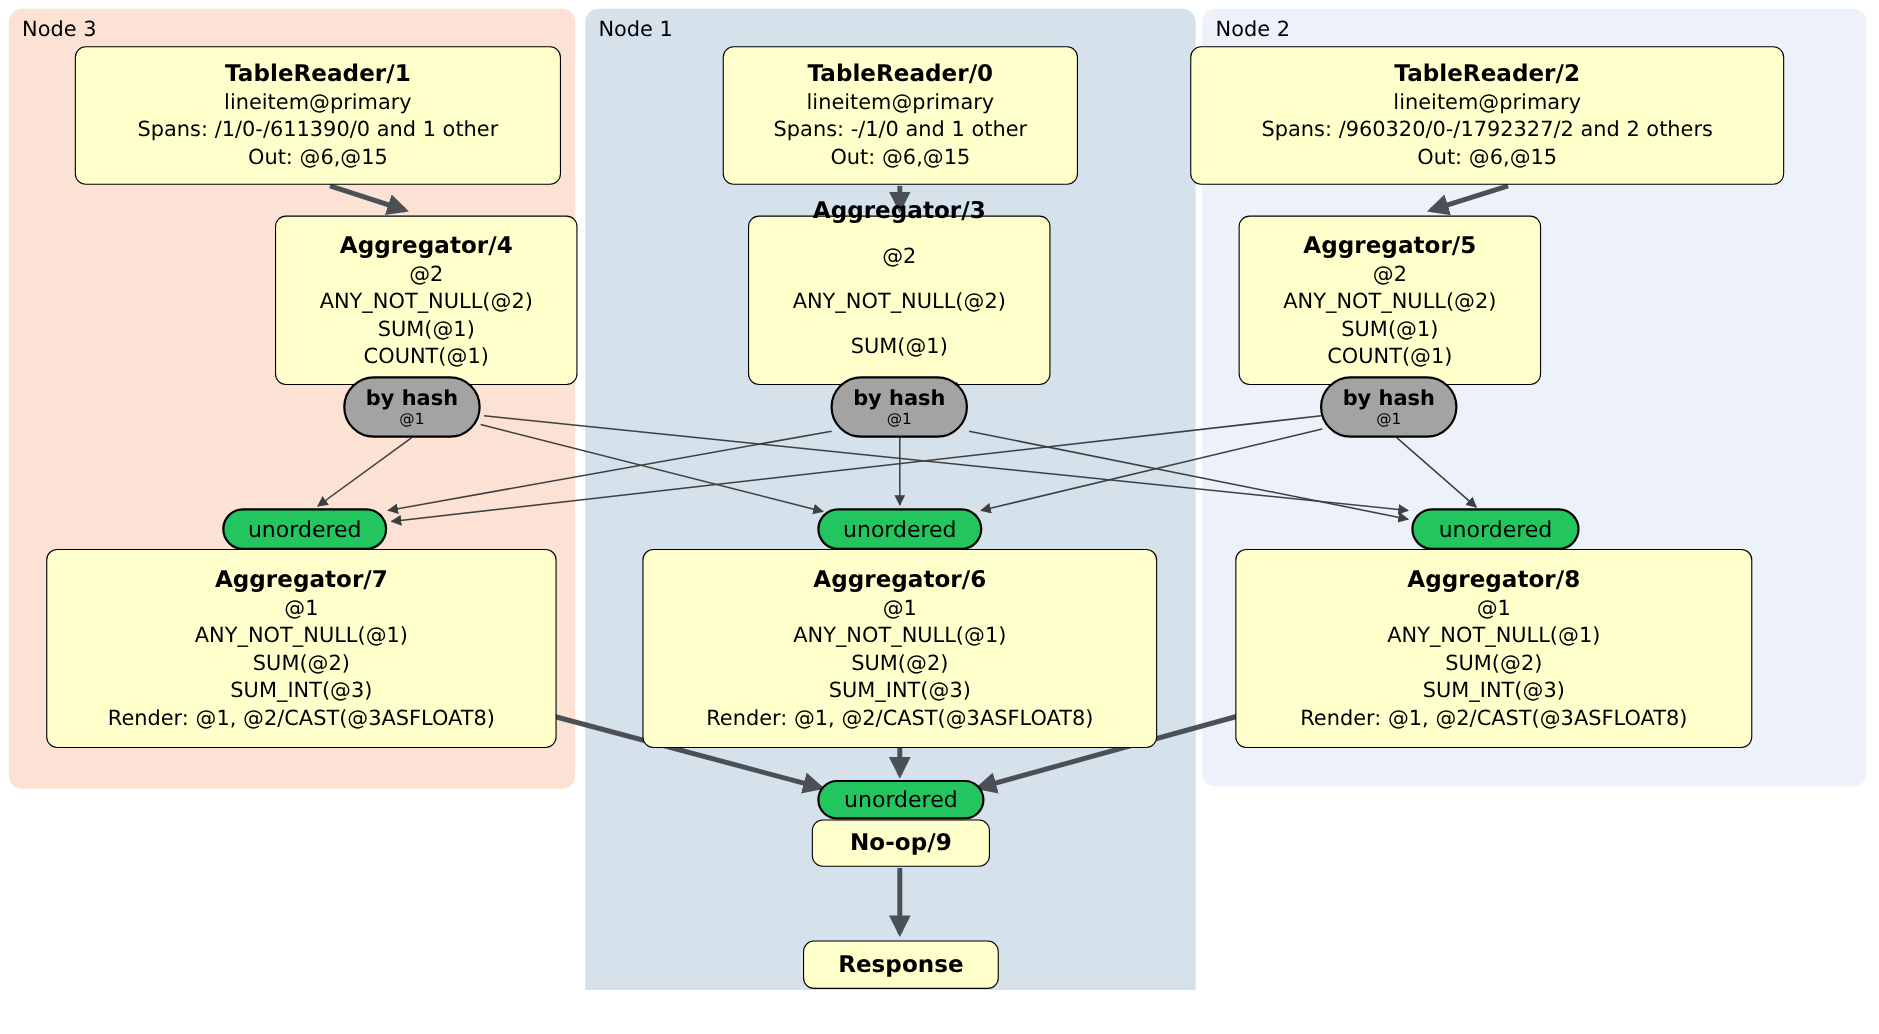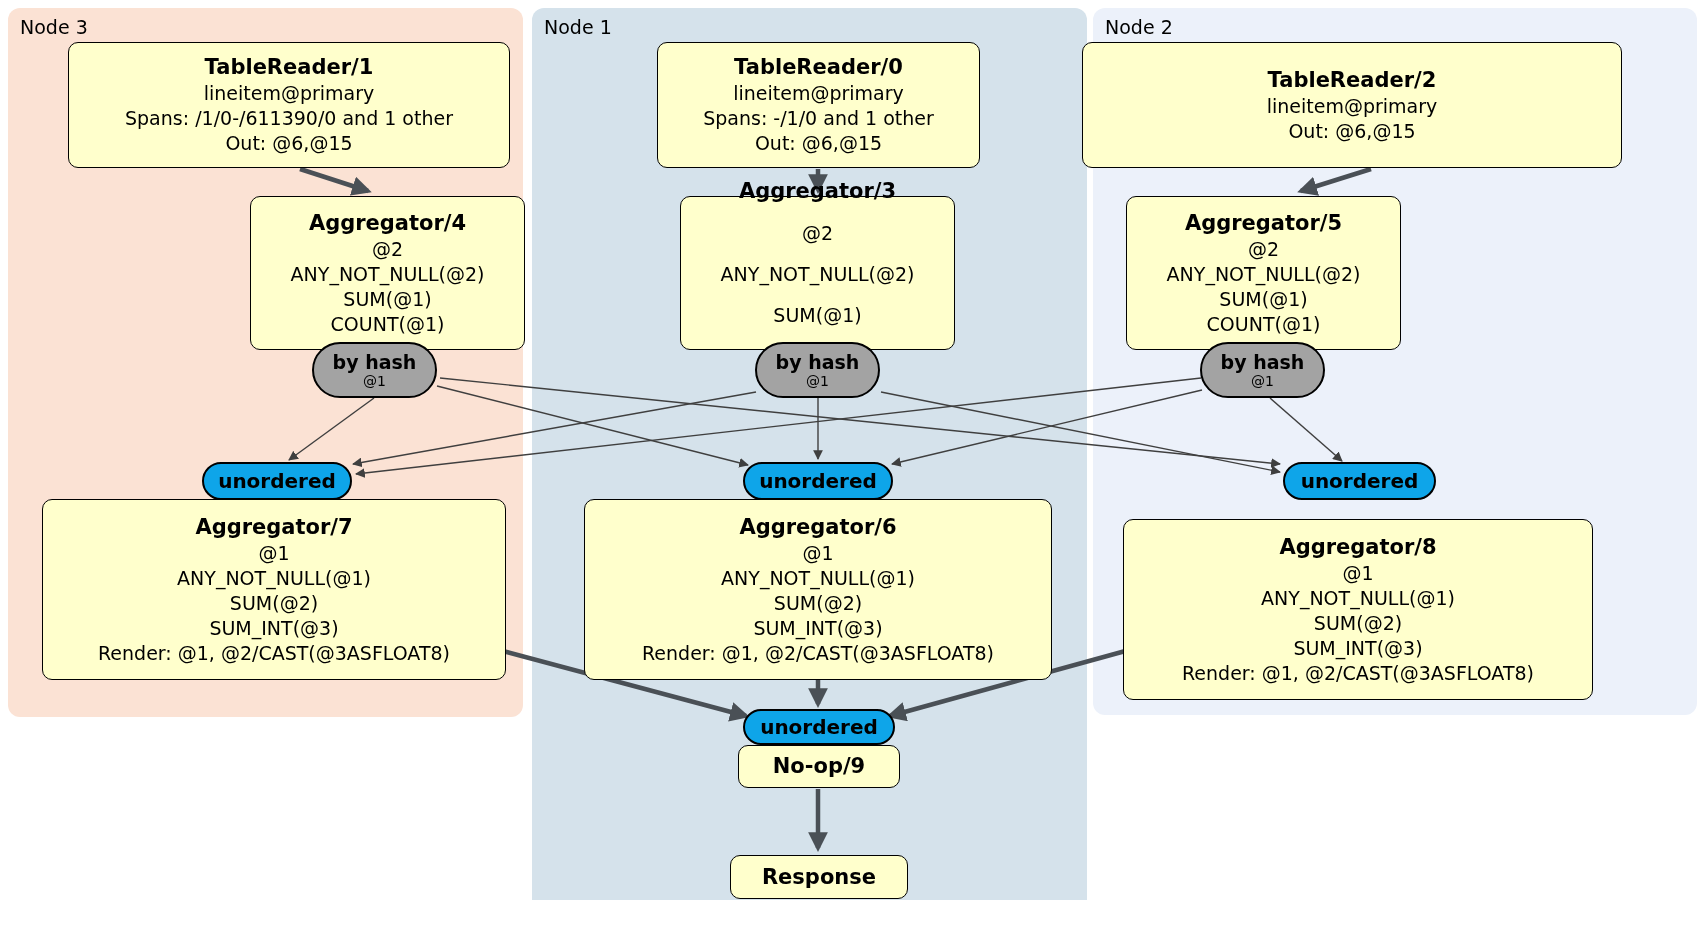--- a/index.html
+++ b/index.html
@@ -17,23 +17,23 @@
   }
   .ptitle{font-weight:bold;font-size:21px;line-height:27px;white-space:nowrap;}
   .pline{font-size:19px;line-height:25px;white-space:nowrap;}
   .router{
     position:absolute;z-index:3;background:#a3a3a3;border:2px solid #000;border-radius:28px;
     display:flex;flex-direction:column;justify-content:center;align-items:center;box-sizing:border-box;
   }
   .router .rlabel{font-weight:bold;font-size:19px;line-height:21px;}
   .router .rkey{font-size:14px;line-height:16px;}
   .stream{
-    position:absolute;z-index:3;background:#0ea5e9;border:2px solid #000;border-radius:20px;
+    position:absolute;z-index:3;background:#22c55e;border:2px solid #000;border-radius:20px;
     display:flex;justify-content:center;align-items:center;box-sizing:border-box;
-    font-weight:bold;font-size:20px;white-space:nowrap;
+    font-weight:normal;font-size:20px;white-space:nowrap;
   }
 </style>
 </head>
 <body>
 
 <div id="canvas">
 
   <div class="region" style="left:8px;top:8px;width:515px;height:709px;background:#fbe2d4;">
     <span class="region-label">Node 3</span>
   </div>
@@ -85,20 +85,21 @@
   </div>
   <div class="pbox" style="left:657px;top:42px;width:323px;height:126px;">
     <div class="ptitle">TableReader/0</div>
     <div class="pline">lineitem@primary</div>
     <div class="pline">Spans: -/1/0 and 1 other</div>
     <div class="pline">Out: @6,@15</div>
   </div>
   <div class="pbox" style="left:1082px;top:42px;width:540px;height:126px;">
     <div class="ptitle">TableReader/2</div>
     <div class="pline">lineitem@primary</div>
+    <div class="pline">Spans: /960320/0-/1792327/2 and 2 others</div>
     <div class="pline">Out: @6,@15</div>
   </div>
 
   <div class="pbox" style="left:250px;top:196px;width:275px;height:154px;text-align:center;">
     <div class="ptitle">Aggregator/4</div>
     <div class="pline">@2</div>
     <div class="pline">ANY_NOT_NULL(@2)</div>
     <div class="pline">SUM(@1)</div>
     <div class="pline">COUNT(@1)</div>
   </div>
@@ -143,21 +144,21 @@
     <div class="pline">Render: @1, @2/CAST(@3ASFLOAT8)</div>
   </div>
   <div class="pbox" style="left:584px;top:499px;width:468px;height:181px;">
     <div class="ptitle">Aggregator/6</div>
     <div class="pline">@1</div>
     <div class="pline">ANY_NOT_NULL(@1)</div>
     <div class="pline">SUM(@2)</div>
     <div class="pline">SUM_INT(@3)</div>
     <div class="pline">Render: @1, @2/CAST(@3ASFLOAT8)</div>
   </div>
-  <div class="pbox" style="left:1123px;top:499px;width:470px;height:181px;margin-top:20px;">
+  <div class="pbox" style="left:1123px;top:499px;width:470px;height:181px;">
     <div class="ptitle">Aggregator/8</div>
     <div class="pline">@1</div>
     <div class="pline">ANY_NOT_NULL(@1)</div>
     <div class="pline">SUM(@2)</div>
     <div class="pline">SUM_INT(@3)</div>
     <div class="pline">Render: @1, @2/CAST(@3ASFLOAT8)</div>
   </div>
 
   <div class="stream" style="left:743px;top:709px;width:152px;height:36px;">unordered</div>
 

